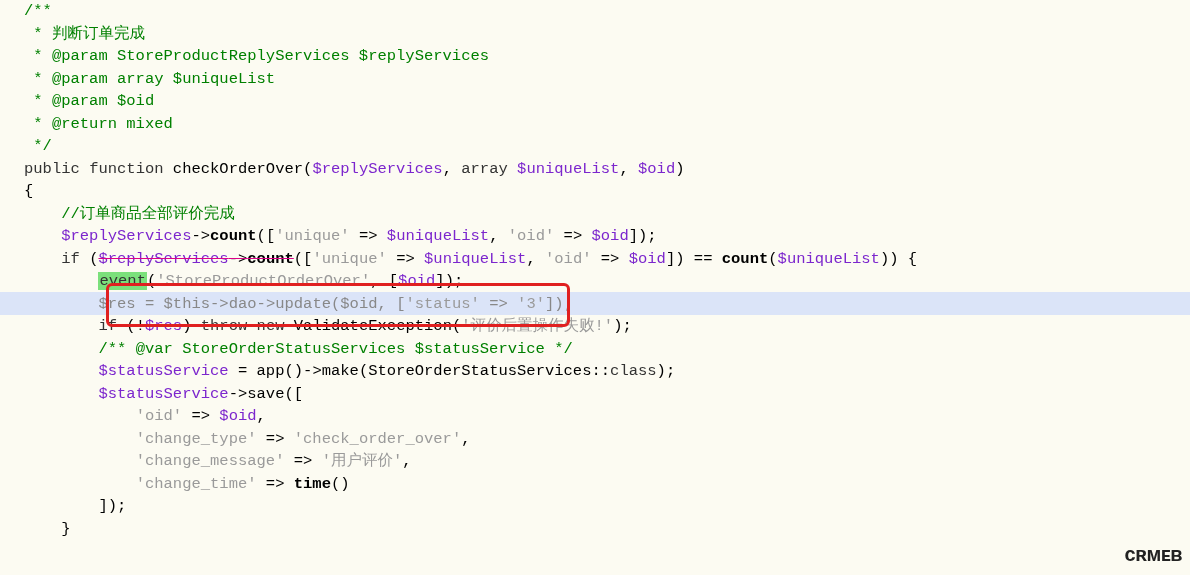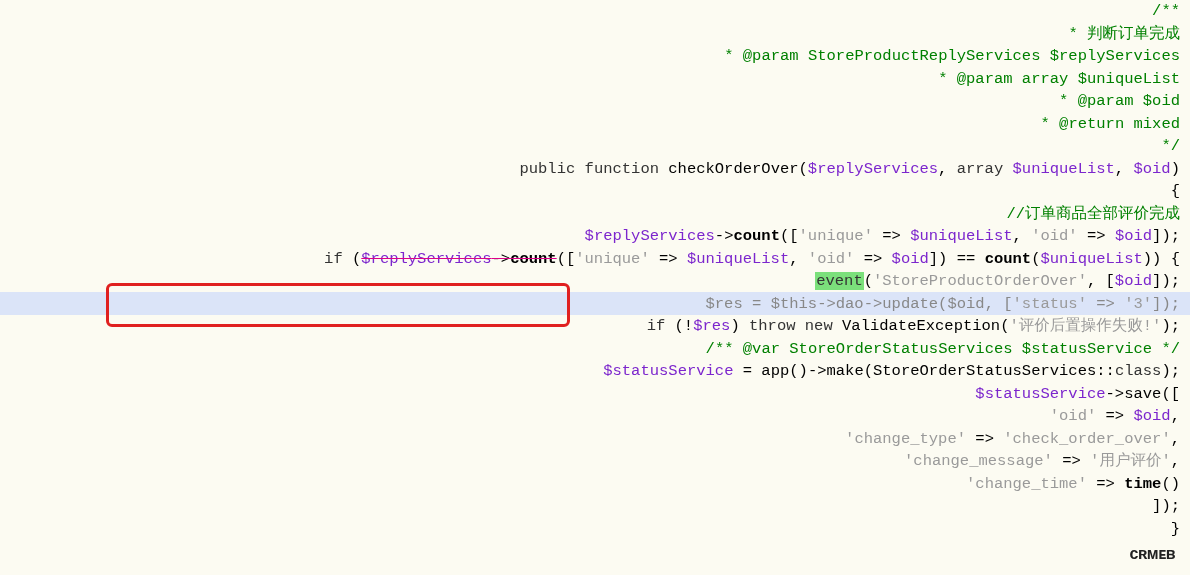--- a/index.html
+++ b/index.html
@@ -11,21 +11,20 @@
     background: #fcfbf2;
     font-family: Consolas, 'Courier New', monospace;
     font-size: 15.5px;
     line-height: 22.5px;
     color: #333;
   }
   .code-area {
     position: relative;
     width: 1190px;
     height: 573px;
-    text-align: right;
   }
   pre {
     margin: 0;
     padding: 0 10px 0 24px;
     white-space: pre;
     font-family: inherit;
     position: relative;
     z-index: 2;
   }
   
@@ -57,24 +56,24 @@
   .red-box {
     position: absolute;
     border: 3px solid #e02020;
     border-radius: 6px;
     z-index: 3;
     pointer-events: none;
   }
 
   .watermark {
     position: absolute;
-    right: 15px;
+    right: 8px;
     bottom: 8px;
     font-family: sans-serif;
-    font-size: 16px;
+    font-size: 20px;
     font-weight: bold;
     color: #222;
     letter-spacing: -0.5px;
     z-index: 5;
   }
 </style>
 </head>
 <body>
 
 <div class="code-area">

